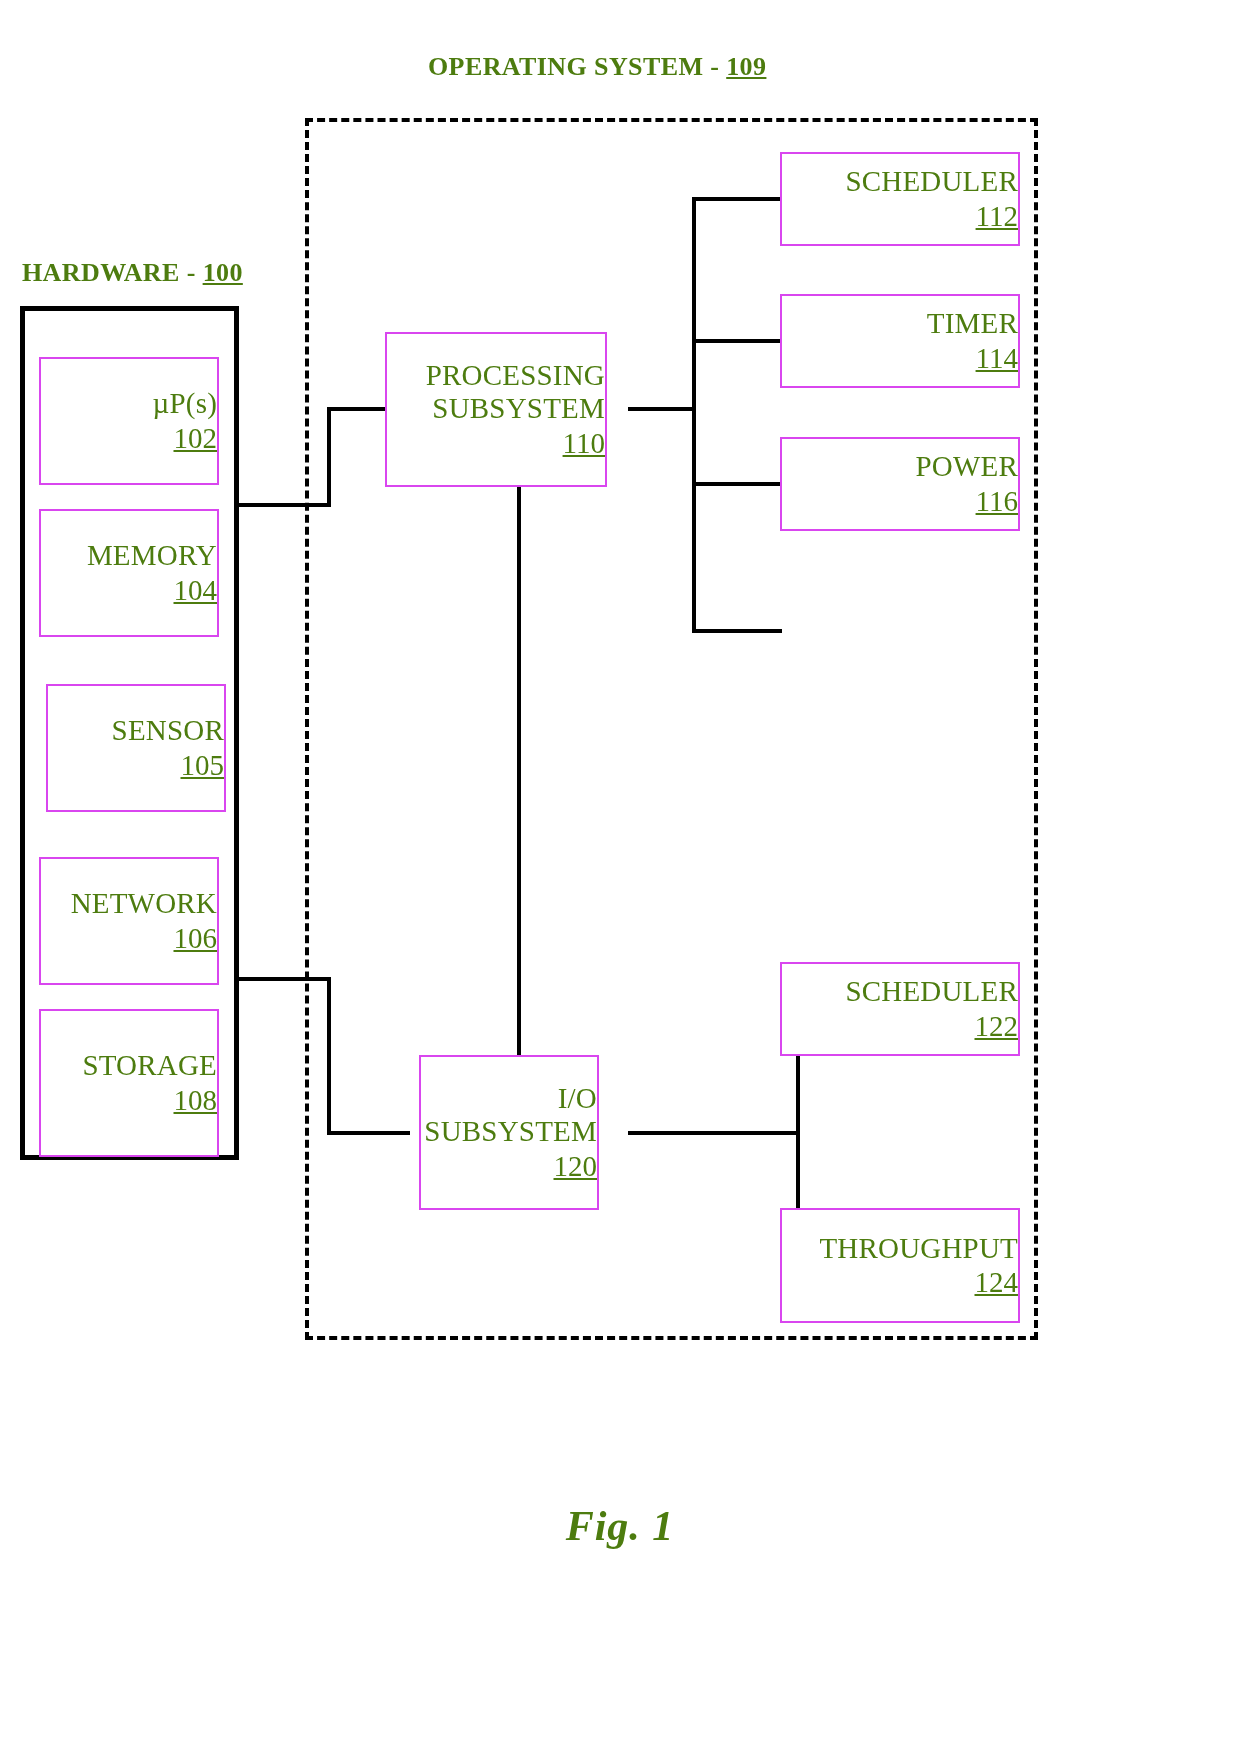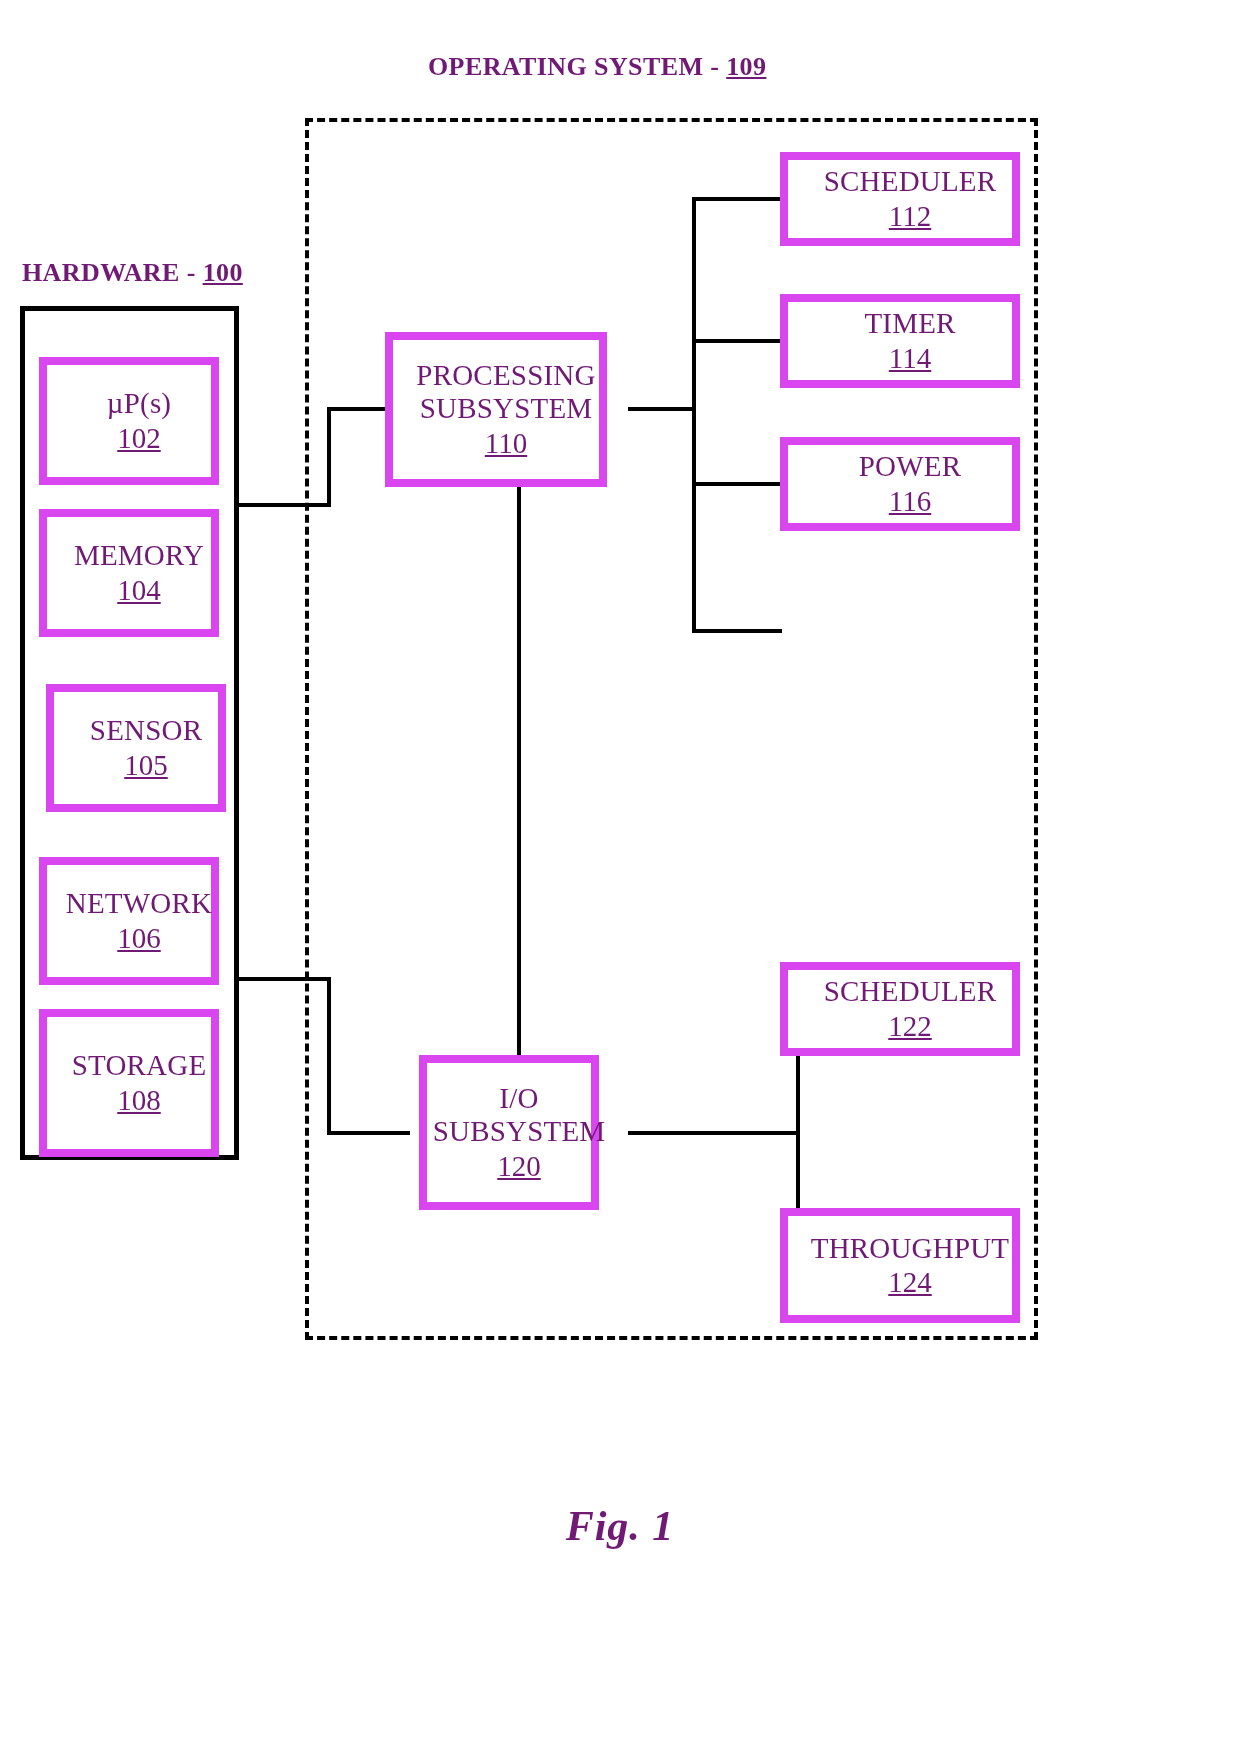--- a/index.html
+++ b/index.html
@@ -6,21 +6,21 @@
     margin: 0;
     padding: 0;
     background: #ffffff;
   }
   #page {
     position: relative;
     width: 1240px;
     height: 1759px;
     background: #ffffff;
     font-family: "Liberation Serif", "DejaVu Serif", serif;
-    color: #701a75;
+    color: #4d7c0f;
     overflow: hidden;
   }
 
   
   .section-label {
     position: absolute;
     font-weight: bold;
     font-size: 26px;
     letter-spacing: 0.4px;
     white-space: nowrap;
@@ -49,26 +49,26 @@
     top: 306px;
     width: 219px;
     height: 854px;
     border: 5px solid #000000;
     box-sizing: border-box;
   }
 
   
   .block {
     position: absolute;
-    border: 8px solid #d946ef;
+    border: 2px solid #d946ef;
     box-sizing: border-box;
     background: #ffffff;
     display: flex;
     flex-direction: column;
-    align-items: center;
+    align-items: flex-end;
     justify-content: center;
     text-align: center;
     line-height: 1.14;
     z-index: 3;
     padding-left: 20px;
   }
   .block .title {
     font-size: 29px;
     letter-spacing: 0.2px;
     white-space: nowrap;

